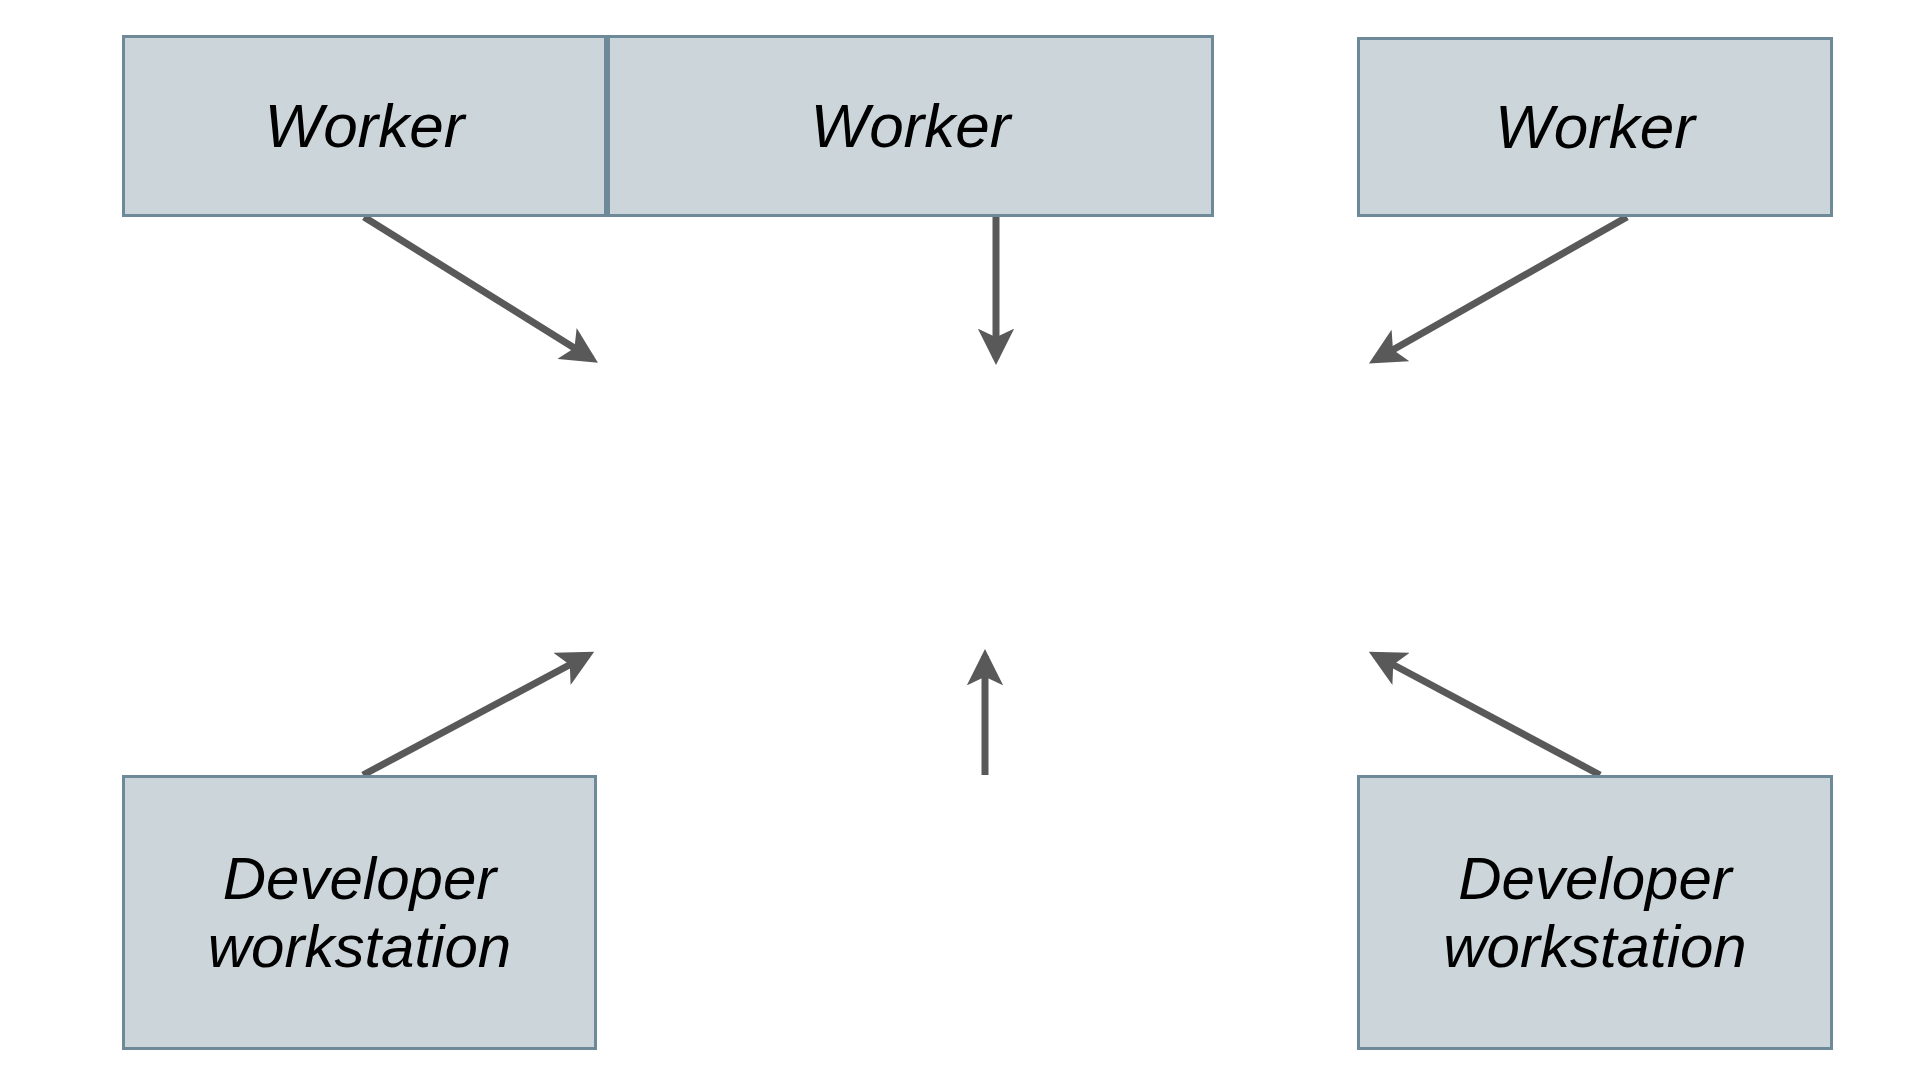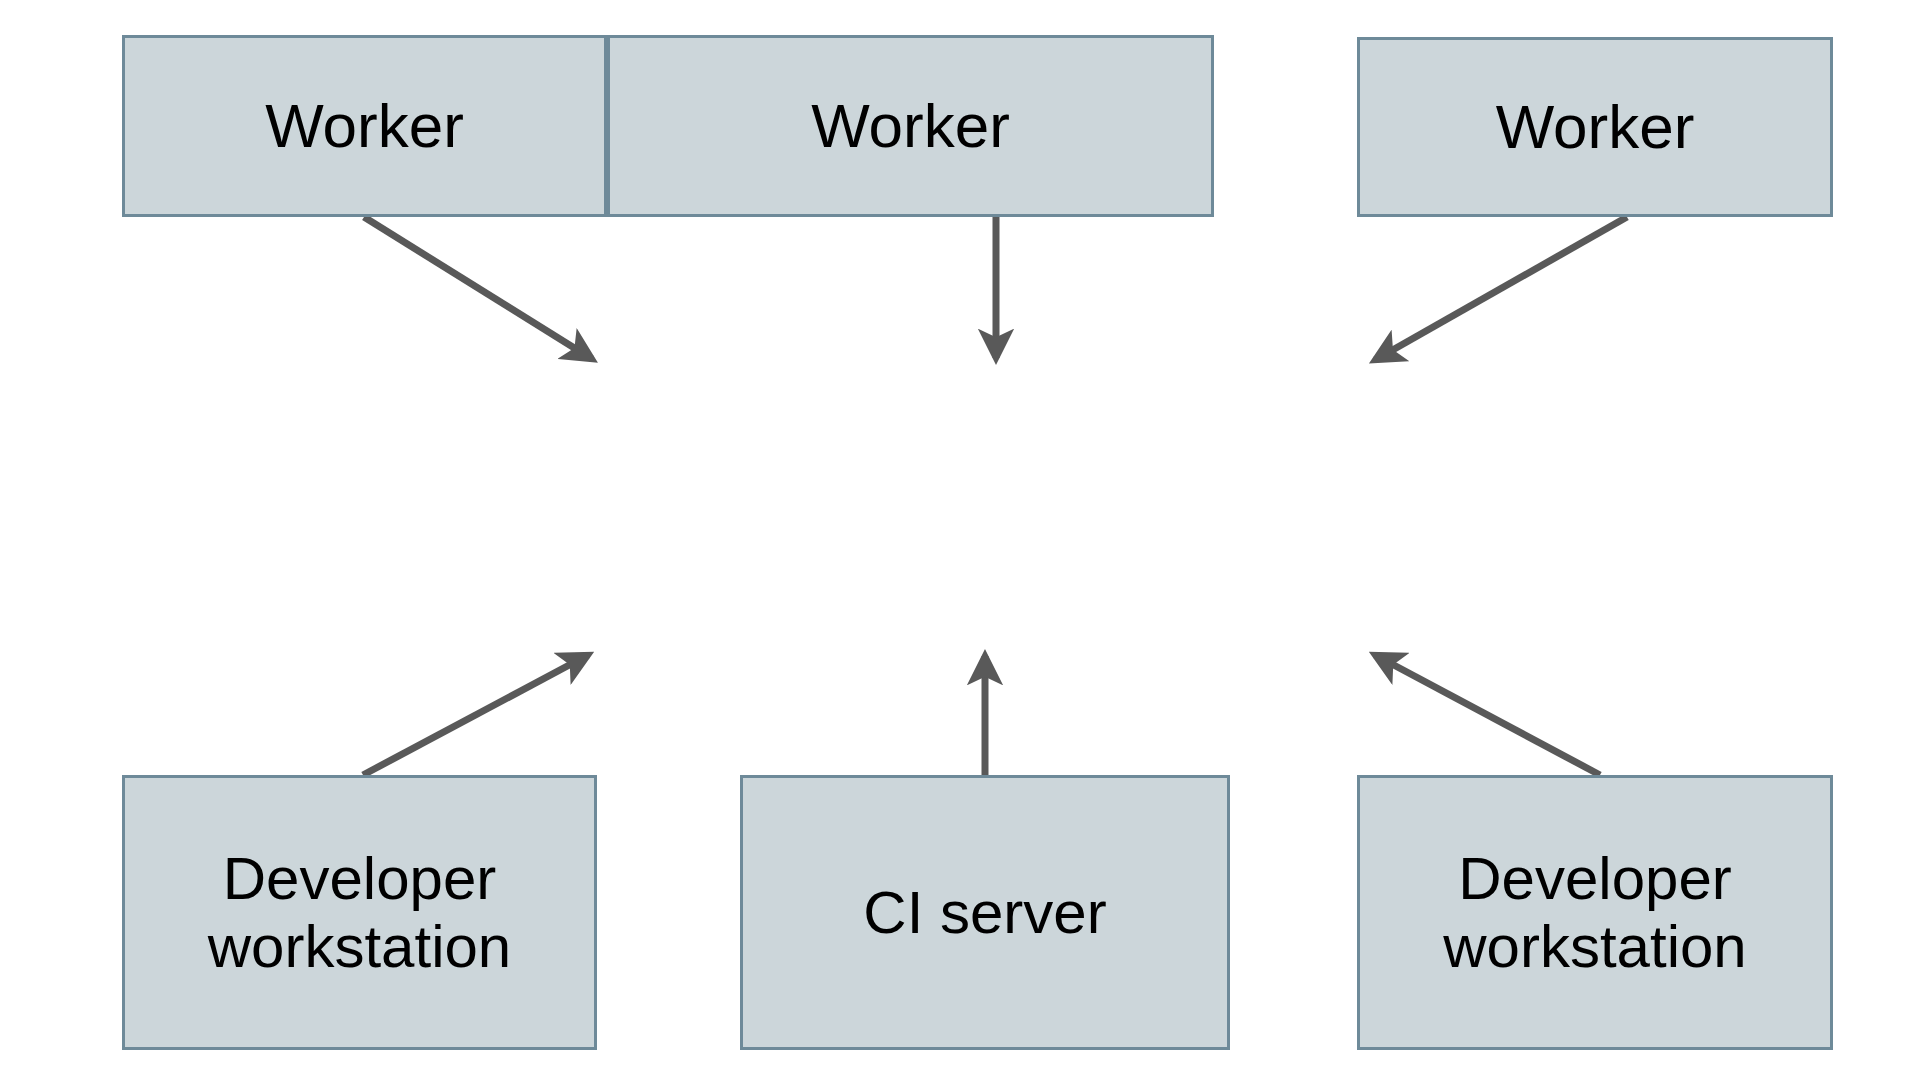--- a/index.html
+++ b/index.html
@@ -38,20 +38,21 @@
     color: #000000;
     line-height: 1.12;
     white-space: pre-line;
     z-index: 2;
   }
   .node-label {
     display: block;
     width: 100%;
     padding: 0 13px;
     box-sizing: border-box;
+    font-style: italic;
   }
 
   
   #node-worker-left   { left: 122px;  top: 35px;   width: 485px; height: 182px; font-size: 62px; }
   #node-worker-middle { left: 607px;  top: 35px;   width: 607px; height: 182px; font-size: 62px; }
   #node-worker-right  { left: 1357px; top: 37px;   width: 476px; height: 180px; font-size: 62px; }
 
   #node-build-master  { left: 600px;  top: 365px;  width: 758px; height: 283px; font-size: 60px; }
 
   #node-dev-left      { left: 122px;  top: 775px;  width: 475px; height: 275px; font-size: 60px; }
@@ -106,22 +107,19 @@
   <div class="node" id="node-worker-right">
     <span class="node-label">Worker</span>
   </div>
 
 
   <div class="node" id="node-dev-left">
     <span class="node-label">Developer
 workstation</span>
   </div>
 
-  <div class="node" id="node-ci-server">
-    <span class="node-label">CI server</span>
-  </div>
 
   <div class="node" id="node-dev-right">
     <span class="node-label">Developer
 workstation</span>
   </div>
 
 </div>
 
 </body></html>

